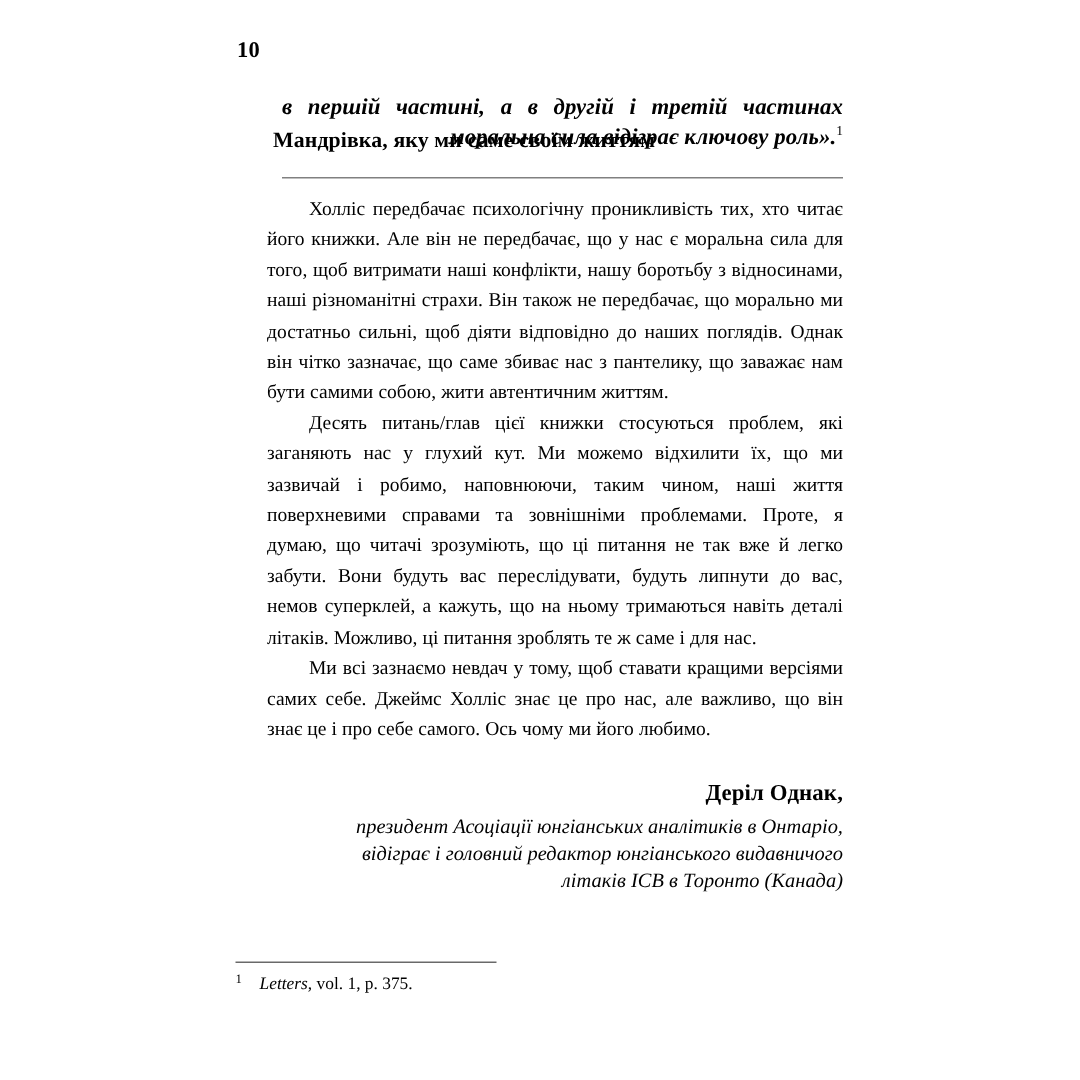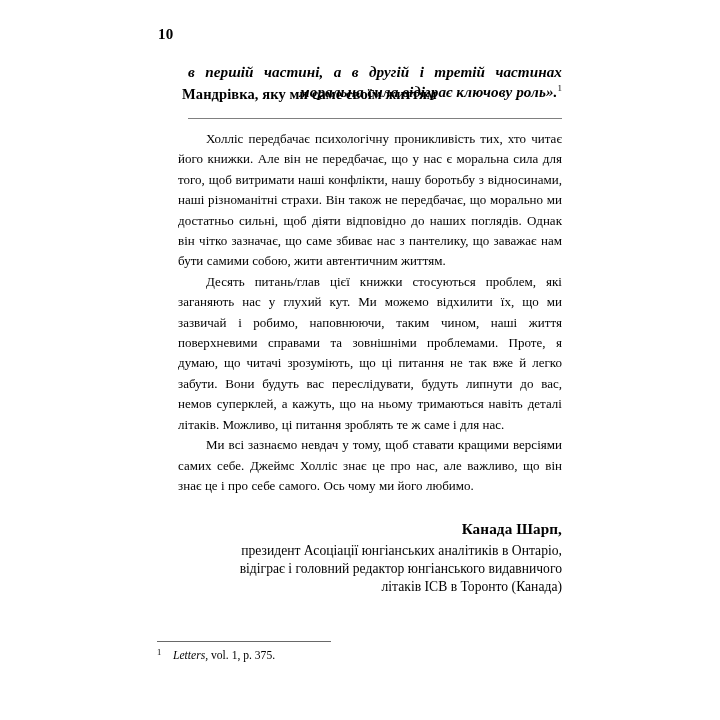--- a/index.html
+++ b/index.html
@@ -112,20 +112,21 @@
   .sig-name {
     font-size: 15.2px;
     font-weight: 700;
     line-height: 22px;
     letter-spacing: 0.1px;
   }
   .sig-lines {
     margin-top: 2px;
   }
   .sig-line {
+    font-style: italic;
     font-size: 13.6px;
     line-height: 18px;
     letter-spacing: 0.02px;
   }
 
   
   .footnote-area {
     position: absolute;
     left: 157px;
     top: 641px;
@@ -176,21 +177,21 @@
     </div>
     <div class="epigraph-rule"></div>
 
     <div class="body-copy">
       <p class="para">Холліс передбачає психологічну проникливість тих, хто читає його книжки. Але він не передбачає, що у нас є моральна сила для того, щоб витримати наші конфлікти, нашу боротьбу з відносинами, наші різноманітні страхи. Він також не передбачає, що морально ми достатньо сильні, щоб діяти відповідно до наших поглядів. Однак він чітко зазначає, що саме збиває нас з пантелику, що заважає нам бути самими собою, жити автентичним життям.</p>
       <p class="para">Десять питань/глав цієї книжки стосуються проблем, які заганяють нас у глухий кут. Ми можемо відхилити їх, що ми зазвичай і робимо, наповнюючи, таким чином, наші життя поверхневими справами та зовнішніми проблемами. Проте, я думаю, що читачі зрозуміють, що ці питання не так вже й легко забути. Вони будуть вас переслідувати, будуть липнути до вас, немов суперклей, а кажуть, що на ньому тримаються навіть деталі літаків. Можливо, ці питання зроблять те ж саме і для нас.</p>
       <p class="para">Ми всі зазнаємо невдач у тому, щоб ставати кращими версіями самих себе. Джеймс Холліс знає це про нас, але важливо, що він знає це і про себе самого. Ось чому ми його любимо.</p>
     </div>
 
     <div class="signature">
-      <div class="sig-name">Канада Шарп,</div>
+      <div class="sig-name">Деріл Однак,</div>
       <div class="sig-lines">
         <div class="sig-line">президент Асоціації юнгіанських аналітиків в Онтаріо,</div>
         <div class="sig-line">відіграє і головний редактор юнгіанського видавничого</div>
         <div class="sig-line">літаків ICB в Торонто (Канада)</div>
       </div>
     </div>
 
   </div>
 
   <div class="footnote-area">

